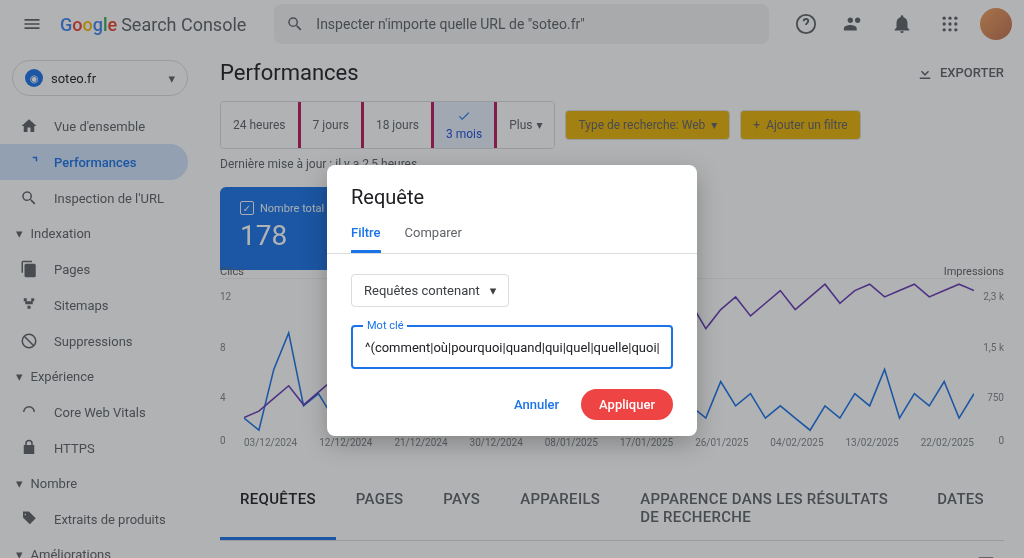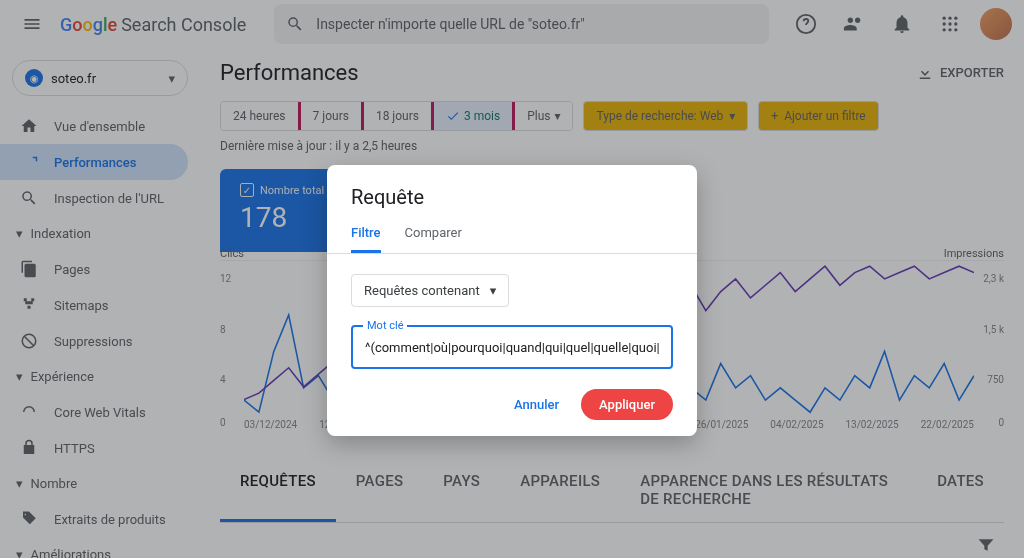--- a/index.html
+++ b/index.html
@@ -25,21 +25,21 @@
 
 .main { flex: 1; padding: 12px 20px; overflow-y: auto; background: #fff; }
 .page-header { display: flex; align-items: center; justify-content: space-between; margin-bottom: 16px; }
 .page-title { font-size: 22px; font-weight: 400; color: #202124; }
 .export-btn { display: flex; align-items: center; gap: 6px; color: #5f6368; font-size: 13px; font-weight: 500; cursor: pointer; }
 
 .filter-row { display: flex; align-items: center; justify-content: space-between; margin-bottom: 16px; flex-wrap: wrap; gap: 8px; }
 .segmented { display: flex; border: 1px solid #dadce0; border-radius: 4px; overflow: hidden; }
 .seg-btn { padding: 7px 12px; font-size: 12px; color: #5f6368; border-right: 3px solid #be185d; cursor: pointer; background: #fff; display: flex; align-items: center; gap: 4px; }
 .seg-btn:last-child { border-right: none; }
-.seg-btn.active { background: #e8f0fe; color: #0f766e; }
+.seg-btn.active { background: #e8f0fe; color: #1d4ed8; flex-direction: column; }
 .pill-btn { border: 1px solid #dadce0; border-radius: 4px; padding: 7px 12px; font-size: 12px; color: #5f6368; cursor: pointer; display: flex; align-items: center; gap: 6px; background: #eab308; }
 .update-text { font-size: 12px; color: #5f6368; }
 
 .metrics-row { display: flex; gap: 0; margin-bottom: 8px; }
 .metric-card { padding: 14px 20px 18px; color: #fff; min-width: 120px; }
 .metric-card.blue { background: #1a73e8; border-radius: 6px 0 0 0; }
 .metric-card.purple { background: #673ab7; }
 .metric-label { font-size: 11px; opacity: 0.95; display: flex; align-items: center; gap: 6px; }
 .metric-value { font-size: 28px; font-weight: 400; margin-top: 4px; }
 .checkbox-tick { width: 14px; height: 14px; border: 1.5px solid #fff; border-radius: 2px; display: inline-flex; align-items: center; justify-content: center; font-size: 10px; }

